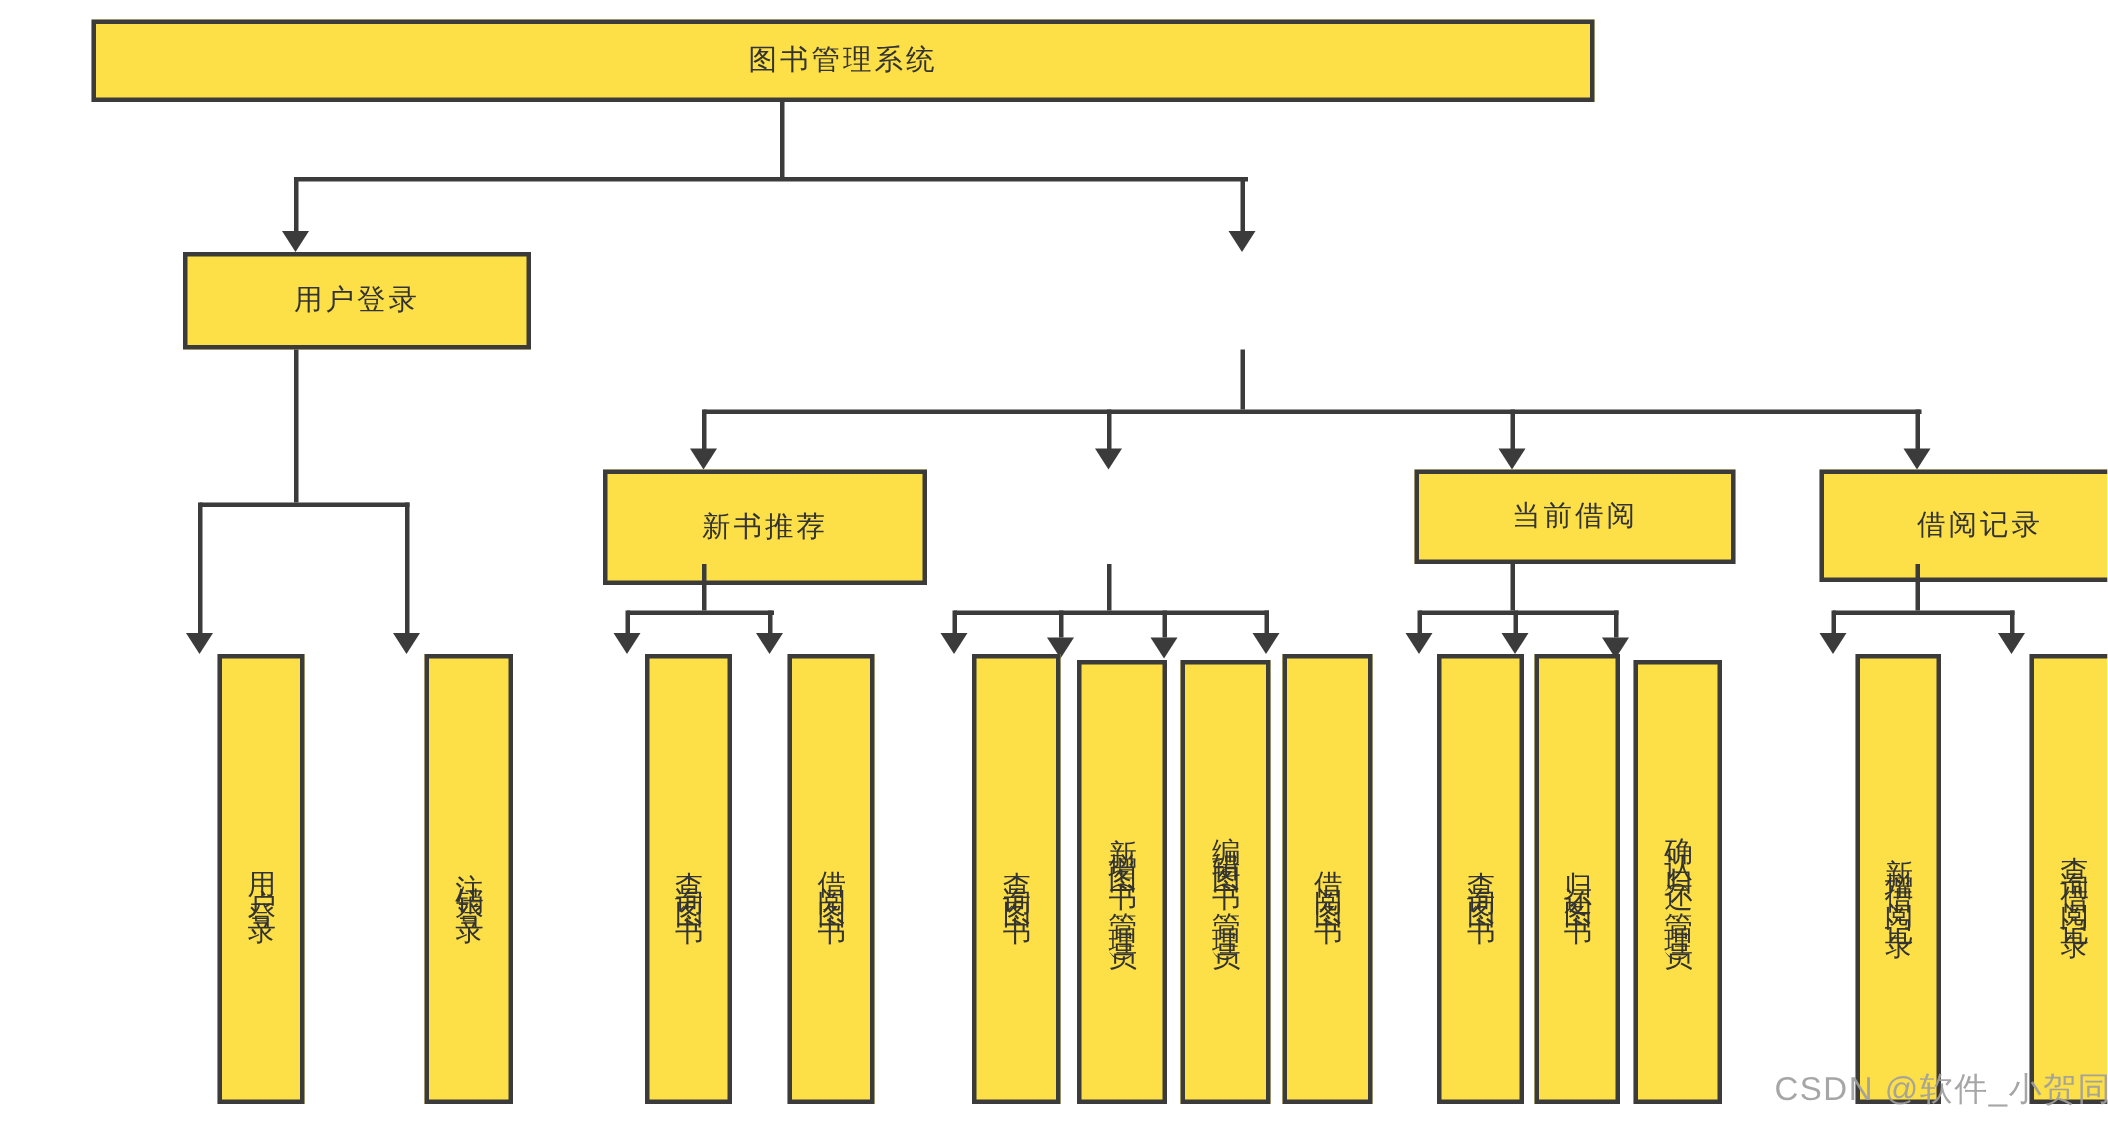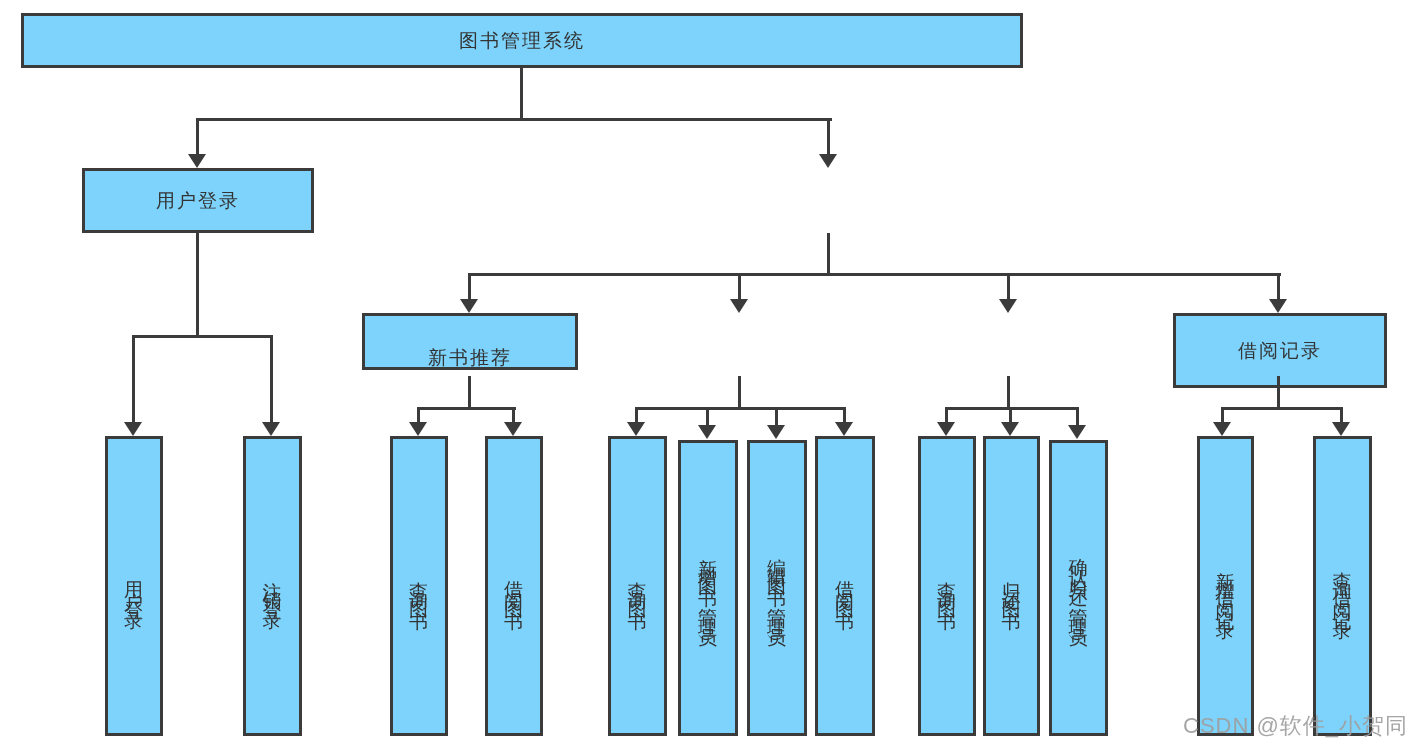--- a/index.html
+++ b/index.html
@@ -12,27 +12,28 @@
     position: relative;
     width: 1405px;
     height: 747px;
     background: #ffffff;
     overflow: hidden;
   }
   .box {
     position: absolute;
     box-sizing: border-box;
     border: 3px solid #3b3b3b;
-    background: #7dd3fc;
+    background: #fde047;
     display: flex;
     align-items: center;
     justify-content: center;
     color: #333333;
     font-size: 19px;
     line-height: 1;
+    margin-left: 40px;
   }
   .box .lbl { letter-spacing: 2px; }
   .box.v .lbl {
     writing-mode: vertical-rl;
     text-orientation: mixed;
     letter-spacing: 10px;
   }
   .hline {
     position: absolute;
     height: 3px;
@@ -93,22 +94,25 @@
   <div class="hline" style="left:469px; top:273px; width:812px;"></div>
   <div class="vline" style="left:468px; top:273px; height:28px;"></div>
   <div class="arrowhead" style="left:460px; top:299px;"></div>
   <div class="vline" style="left:738px; top:273px; height:28px;"></div>
   <div class="arrowhead" style="left:730px; top:299px;"></div>
   <div class="vline" style="left:1007px; top:273px; height:28px;"></div>
   <div class="arrowhead" style="left:999px; top:299px;"></div>
   <div class="vline" style="left:1277px; top:273px; height:28px;"></div>
   <div class="arrowhead" style="left:1269px; top:299px;"></div>
 
-  <div class="box" style="left:362px; top:313px; width:216px; height:57px;align-items:flex-end;">
+  <div class="box" style="left:362px; top:313px; width:216px; height:77px;">
     <span class="lbl">新书推荐</span>
+  </div>
+  <div class="box" style="left:903px; top:313px; width:214px; height:63px;">
+    <span class="lbl">当前借阅</span>
   </div>
   <div class="box" style="left:1173px; top:313px; width:214px; height:75px;">
     <span class="lbl">借阅记录</span>
   </div>
 
   <div class="vline" style="left:468px; top:376px; height:31px;"></div>
   <div class="hline" style="left:418px; top:407px; width:98px;"></div>
   <div class="vline" style="left:417px; top:407px; height:18px;"></div>
   <div class="arrowhead" style="left:409px; top:422px;"></div>
   <div class="vline" style="left:512px; top:407px; height:18px;"></div>

